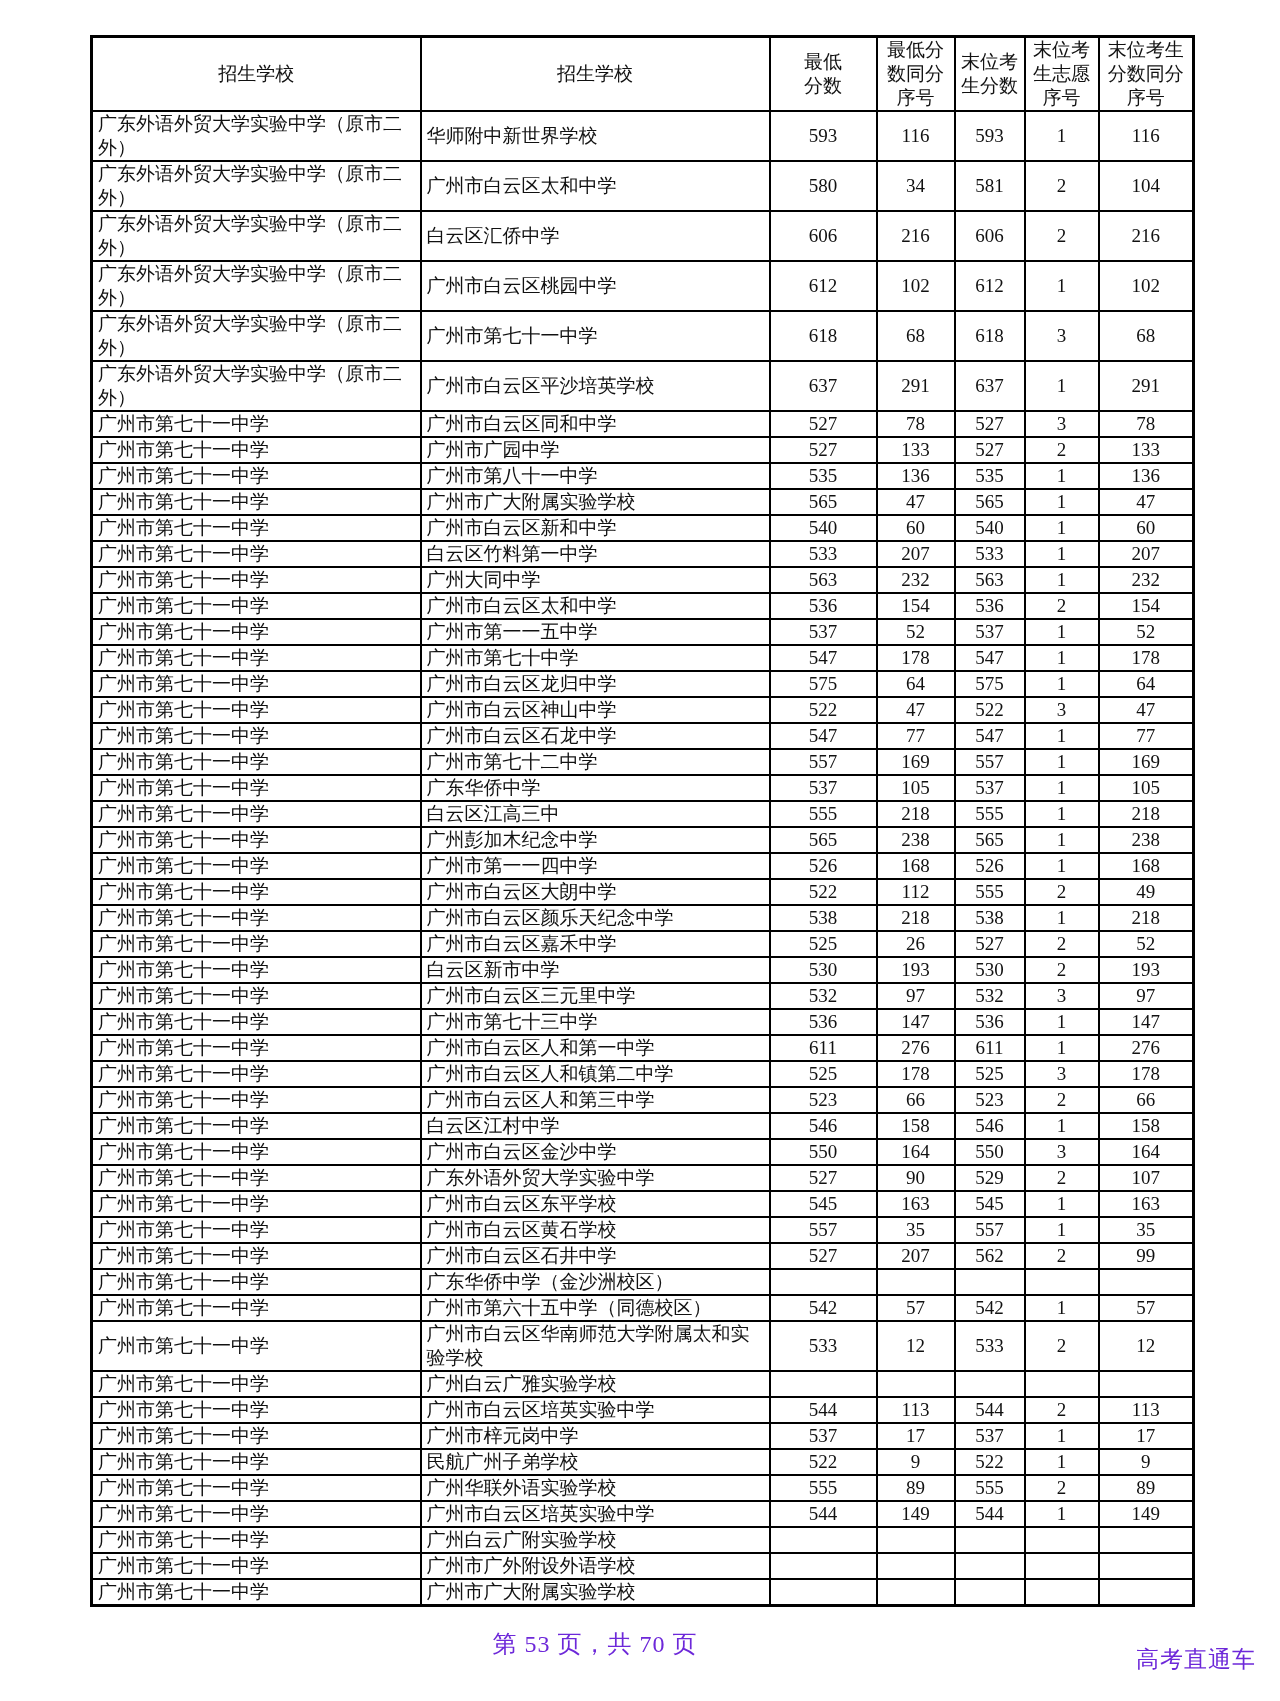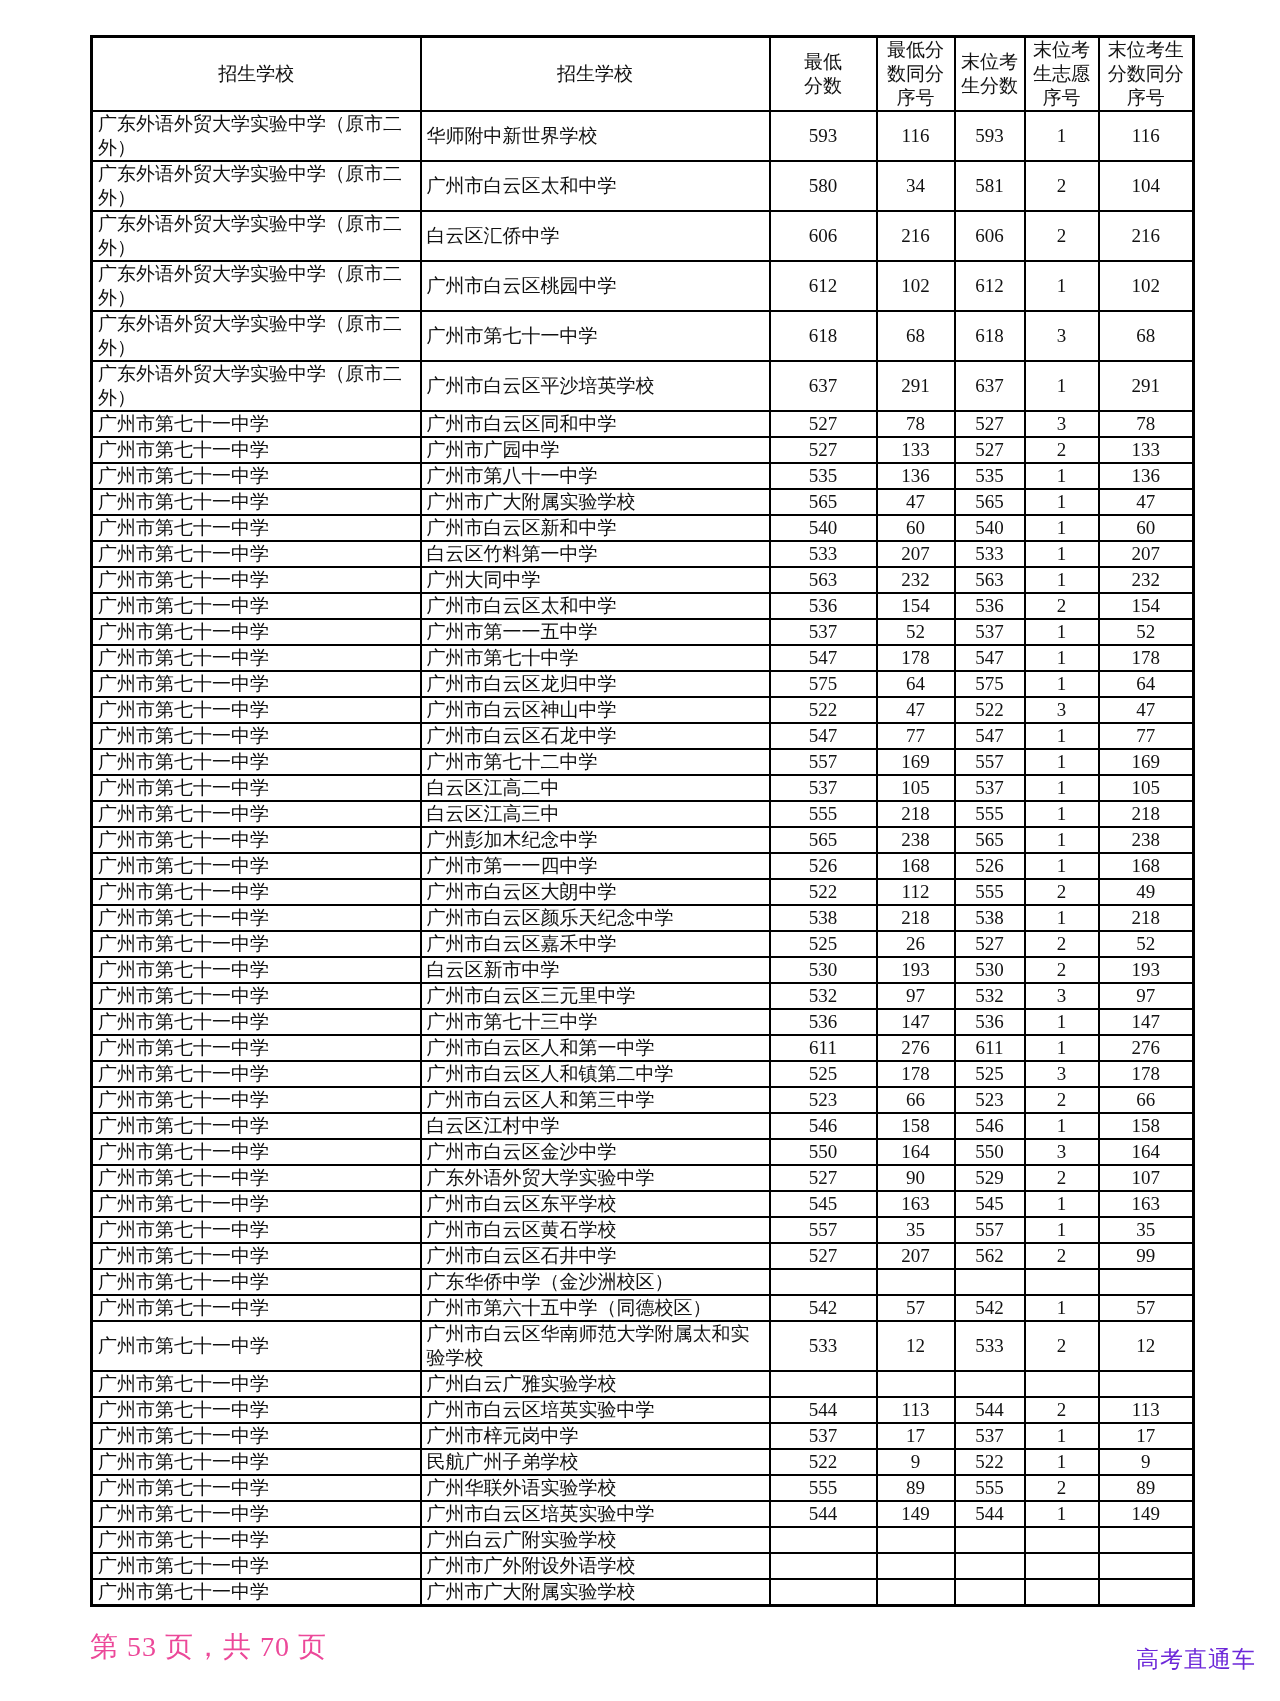--- a/index.html
+++ b/index.html
@@ -24,21 +24,21 @@
     font-weight:normal;text-align:center;
     white-space:pre-line;height:71px;
   }
   .score-table td{height:24px;text-align:center;}
   .score-table td.col0,.score-table td.col1{
     text-align:left;padding:0 4px 0 5px;
   }
   .score-table th.b,.score-table td.b{font-weight:normal;}
   .page-footer{
     position:absolute;top:1628px;left:90px;width:1010px;
-    font-size:28px;letter-spacing:1px;color:#ec4899;
+    text-align:center;font-size:24px;letter-spacing:1px;color:#6d28d9;
   }
   .watermark{
     position:absolute;top:1644px;left:1136px;
     font-size:23px;letter-spacing:1px;color:#6d28d9;
     font-family:"Liberation Sans","DejaVu Sans",sans-serif;
   }
 </style>
 </head>
 <body>
 
@@ -249,21 +249,21 @@
           <td class="col0">广州市第七十一中学</td>
           <td class="col1">广州市第七十二中学</td>
           <td class="col2 b">557</td>
           <td class="col3">169</td>
           <td class="col4">557</td>
           <td class="col5">1</td>
           <td class="col6">169</td>
         </tr>
         <tr>
           <td class="col0">广州市第七十一中学</td>
-          <td class="col1">白云区江高二中</td>
+          <td class="col1">广东华侨中学</td>
           <td class="col2 b">537</td>
           <td class="col3">105</td>
           <td class="col4">537</td>
           <td class="col5">1</td>
           <td class="col6">105</td>
         </tr>
         <tr>
           <td class="col0">广州市第七十一中学</td>
           <td class="col1">白云区江高三中</td>
           <td class="col2 b">555</td>

